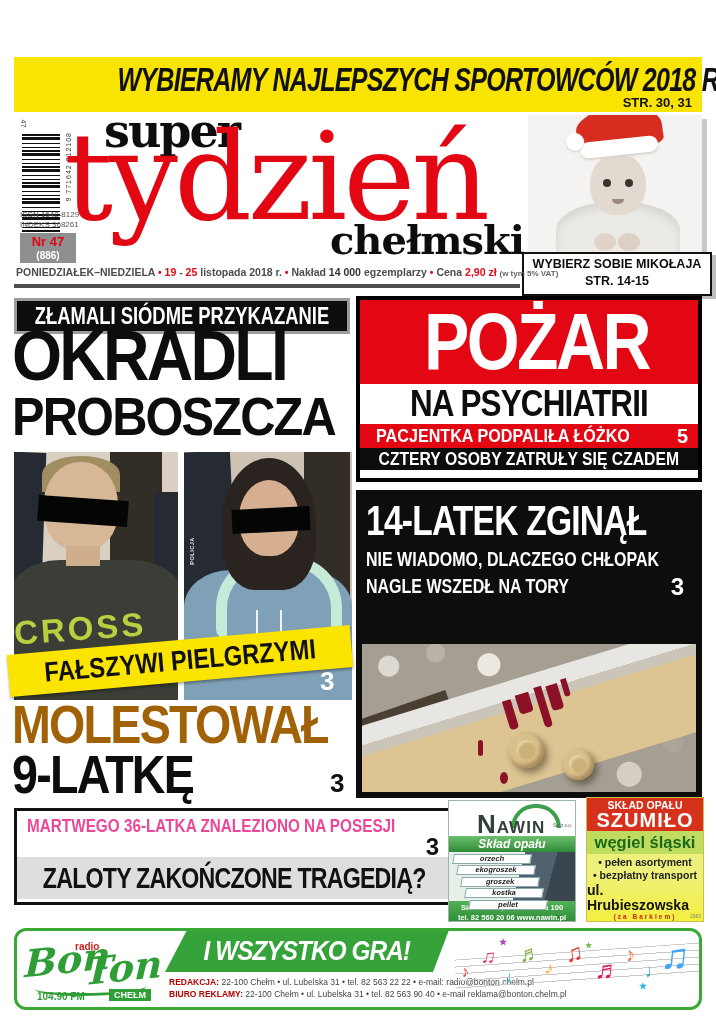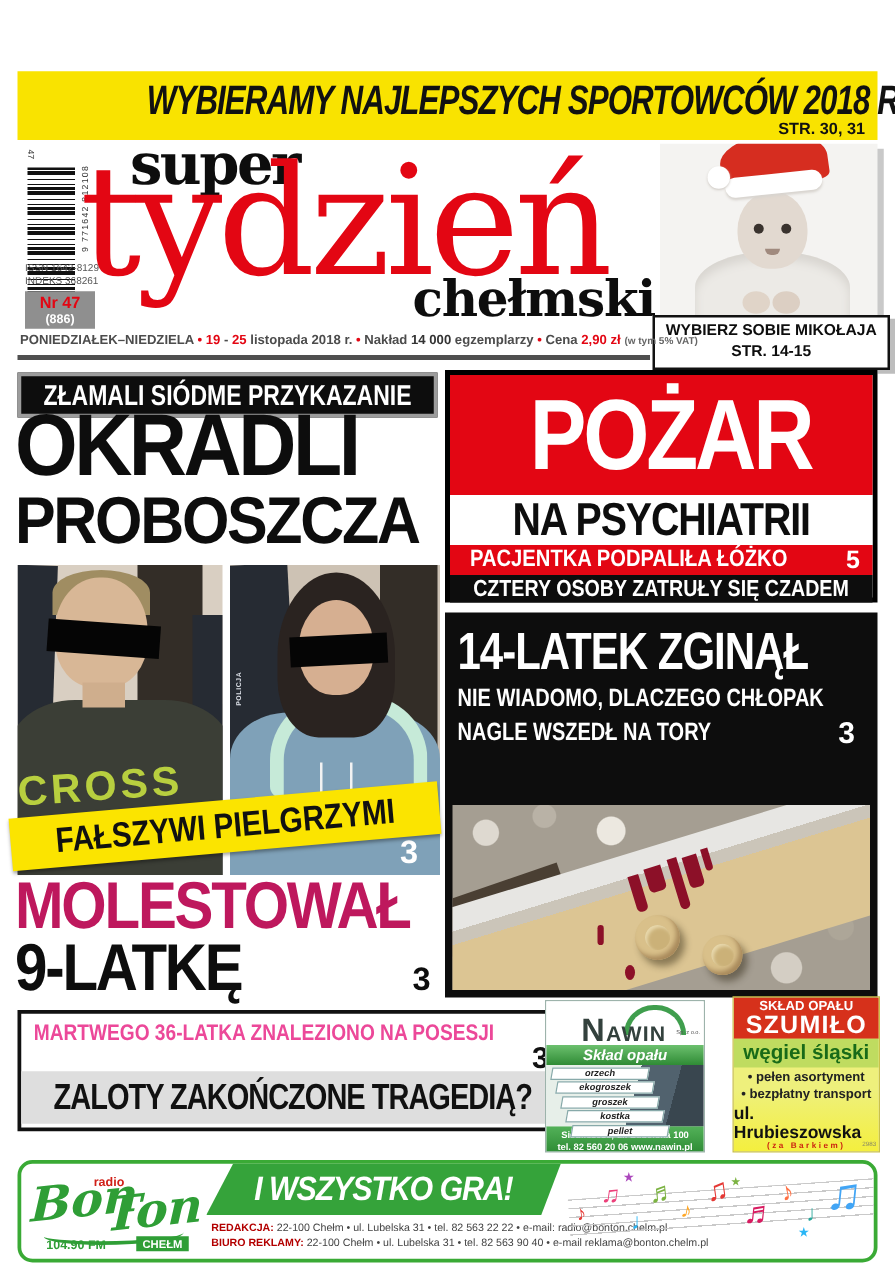--- a/index.html
+++ b/index.html
@@ -88,27 +88,27 @@
   .hoodie-w{position:absolute;left:0px;top:118px;width:168px;height:132px;background:#7fa1b8;border-radius:28% 28% 0 0;}
   .lining-w{position:absolute;left:32px;top:104px;width:104px;height:72px;border:11px solid #c6ead8;
       border-bottom:none;border-radius:52px 52px 10px 10px;}
   .drawstring{position:absolute;width:2px;height:34px;background:#f2f2f2;top:158px;}
 
   .pielgrzymi-banner{left:8px;top:640px;width:344px;height:42px;background:#fbe400;
       transform:rotate(-5deg);z-index:5;box-shadow:0 2px 3px rgba(0,0,0,.35);}
   .pielgrzymi-banner span{font-size:28px;font-weight:bold;letter-spacing:0;color:#111;}
   .pielgrzymi-page{left:320px;top:666px;font-size:26px;font-weight:bold;color:#fff;z-index:4;}
 
-  .headline-molestowal1{left:12px;top:700px;font-size:53px;font-weight:bold;letter-spacing:-2px;line-height:50px;color:#be185d;}
+  .headline-molestowal1{left:12px;top:700px;font-size:53px;font-weight:bold;letter-spacing:-2px;line-height:50px;color:#a16207;}
   .headline-molestowal2{left:12px;top:750px;font-size:53px;font-weight:bold;letter-spacing:-2px;line-height:50px;color:#0d0d0d;}
   .molestowal-page{left:330px;top:768px;font-size:26px;font-weight:bold;color:#0d0d0d;}
 
   
   .pozar-box{left:356px;top:296px;width:346px;height:186px;border:4px solid #000;background:#fff;box-sizing:border-box;}
-  .pozar-red{height:96px;background:#e30613;padding-left:15px;}
+  .pozar-red{height:84px;background:#e30613;padding-left:15px;}
   .pozar-red span{color:#fff;font-size:80px;font-weight:bold;letter-spacing:-3px;line-height:92px;}
   .pozar-white{height:40px;background:#fff;}
   .pozar-white span{color:#0d0d0d;font-size:37px;font-weight:bold;letter-spacing:-1px;}
   .pozar-strap1{height:24px;background:#e30613;display:flex;align-items:center;}
   .pozar-strap1 .t{color:#fff;font-size:19px;font-weight:bold;margin-left:16px;}
   .pozar-strap1 .p{color:#fff;font-size:20px;font-weight:bold;margin-left:auto;margin-right:10px;}
   .pozar-strap2{height:22px;background:#0d0d0d;}
   .pozar-strap2 span{color:#fff;font-size:18.5px;font-weight:bold;}
 
   
@@ -139,21 +139,21 @@
       background:#cbb178;box-shadow:inset 2px 2px 3px #e8d8ac;}
 
   
   .zaloty-box{left:14px;top:808px;width:440px;height:97px;border:3px solid #111;box-sizing:border-box;background:#fff;}
   .zaloty-sub{position:absolute;left:10px;font-size:18px;font-weight:bold;line-height:19px;color:#ec4899;}
   .zaloty-page{position:absolute;right:12px;top:22px;font-size:24px;font-weight:bold;color:#111;}
   .zaloty-band{position:absolute;left:0;right:0;bottom:3px;height:42px;background:#dedede;}
   .zaloty-band span{font-size:29px;font-weight:bold;letter-spacing:-1px;color:#111;}
 
   
-  .nawin{left:436px;top:800px;width:128px;height:122px;border:1px solid #9db3ab;box-sizing:border-box;
+  .nawin{left:448px;top:800px;width:128px;height:122px;border:1px solid #9db3ab;box-sizing:border-box;
       background:#fff;overflow:hidden;font-family:"Liberation Sans",sans-serif;}
   .nawin-id{position:absolute;top:1px;right:2px;font-size:5.5px;color:#777;}
   .nawin-head{position:relative;height:35px;background:#fff;}
   .nawin-arc{position:absolute;left:62px;top:3px;width:42px;height:20px;border:4px solid #3f9e4d;
       border-bottom:none;border-radius:42px 42px 0 0;}
   .nawin-brand{position:absolute;left:28px;top:8px;font-size:17px;font-weight:bold;color:#33413d;letter-spacing:1px;}
   .nawin-brand::first-letter{font-size:26px;}
   .nawin-brand-sub{position:absolute;left:104px;top:22px;font-size:4.5px;color:#555;}
   .nawin-title{height:16px;background:linear-gradient(180deg,#6cc06e,#2f8b35);}
   .nawin-title span{color:#fff;font-size:12px;font-weight:bold;font-style:italic;line-height:16px;}

